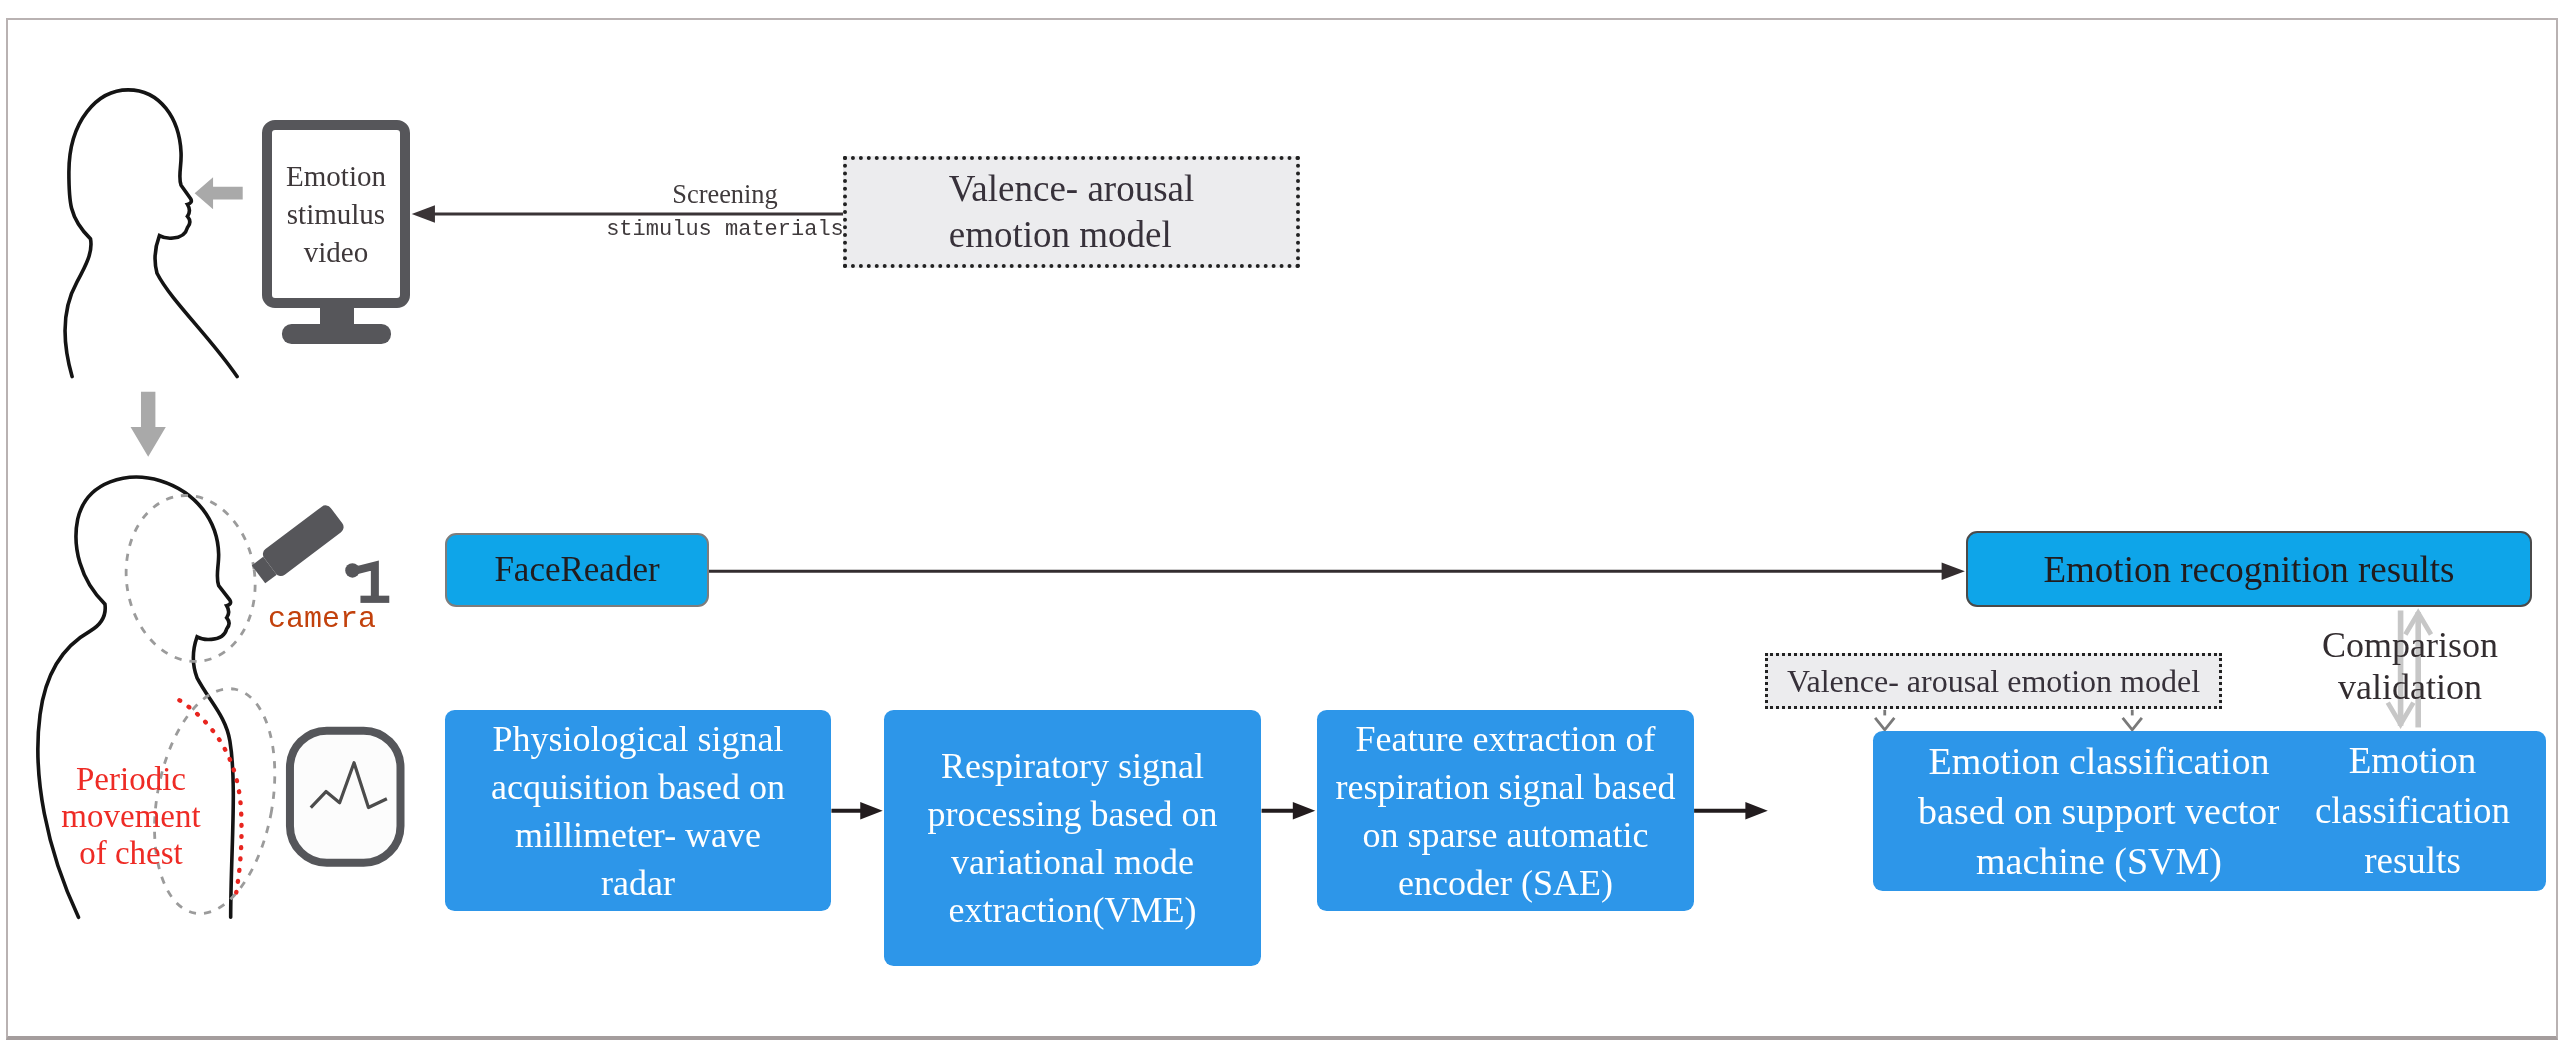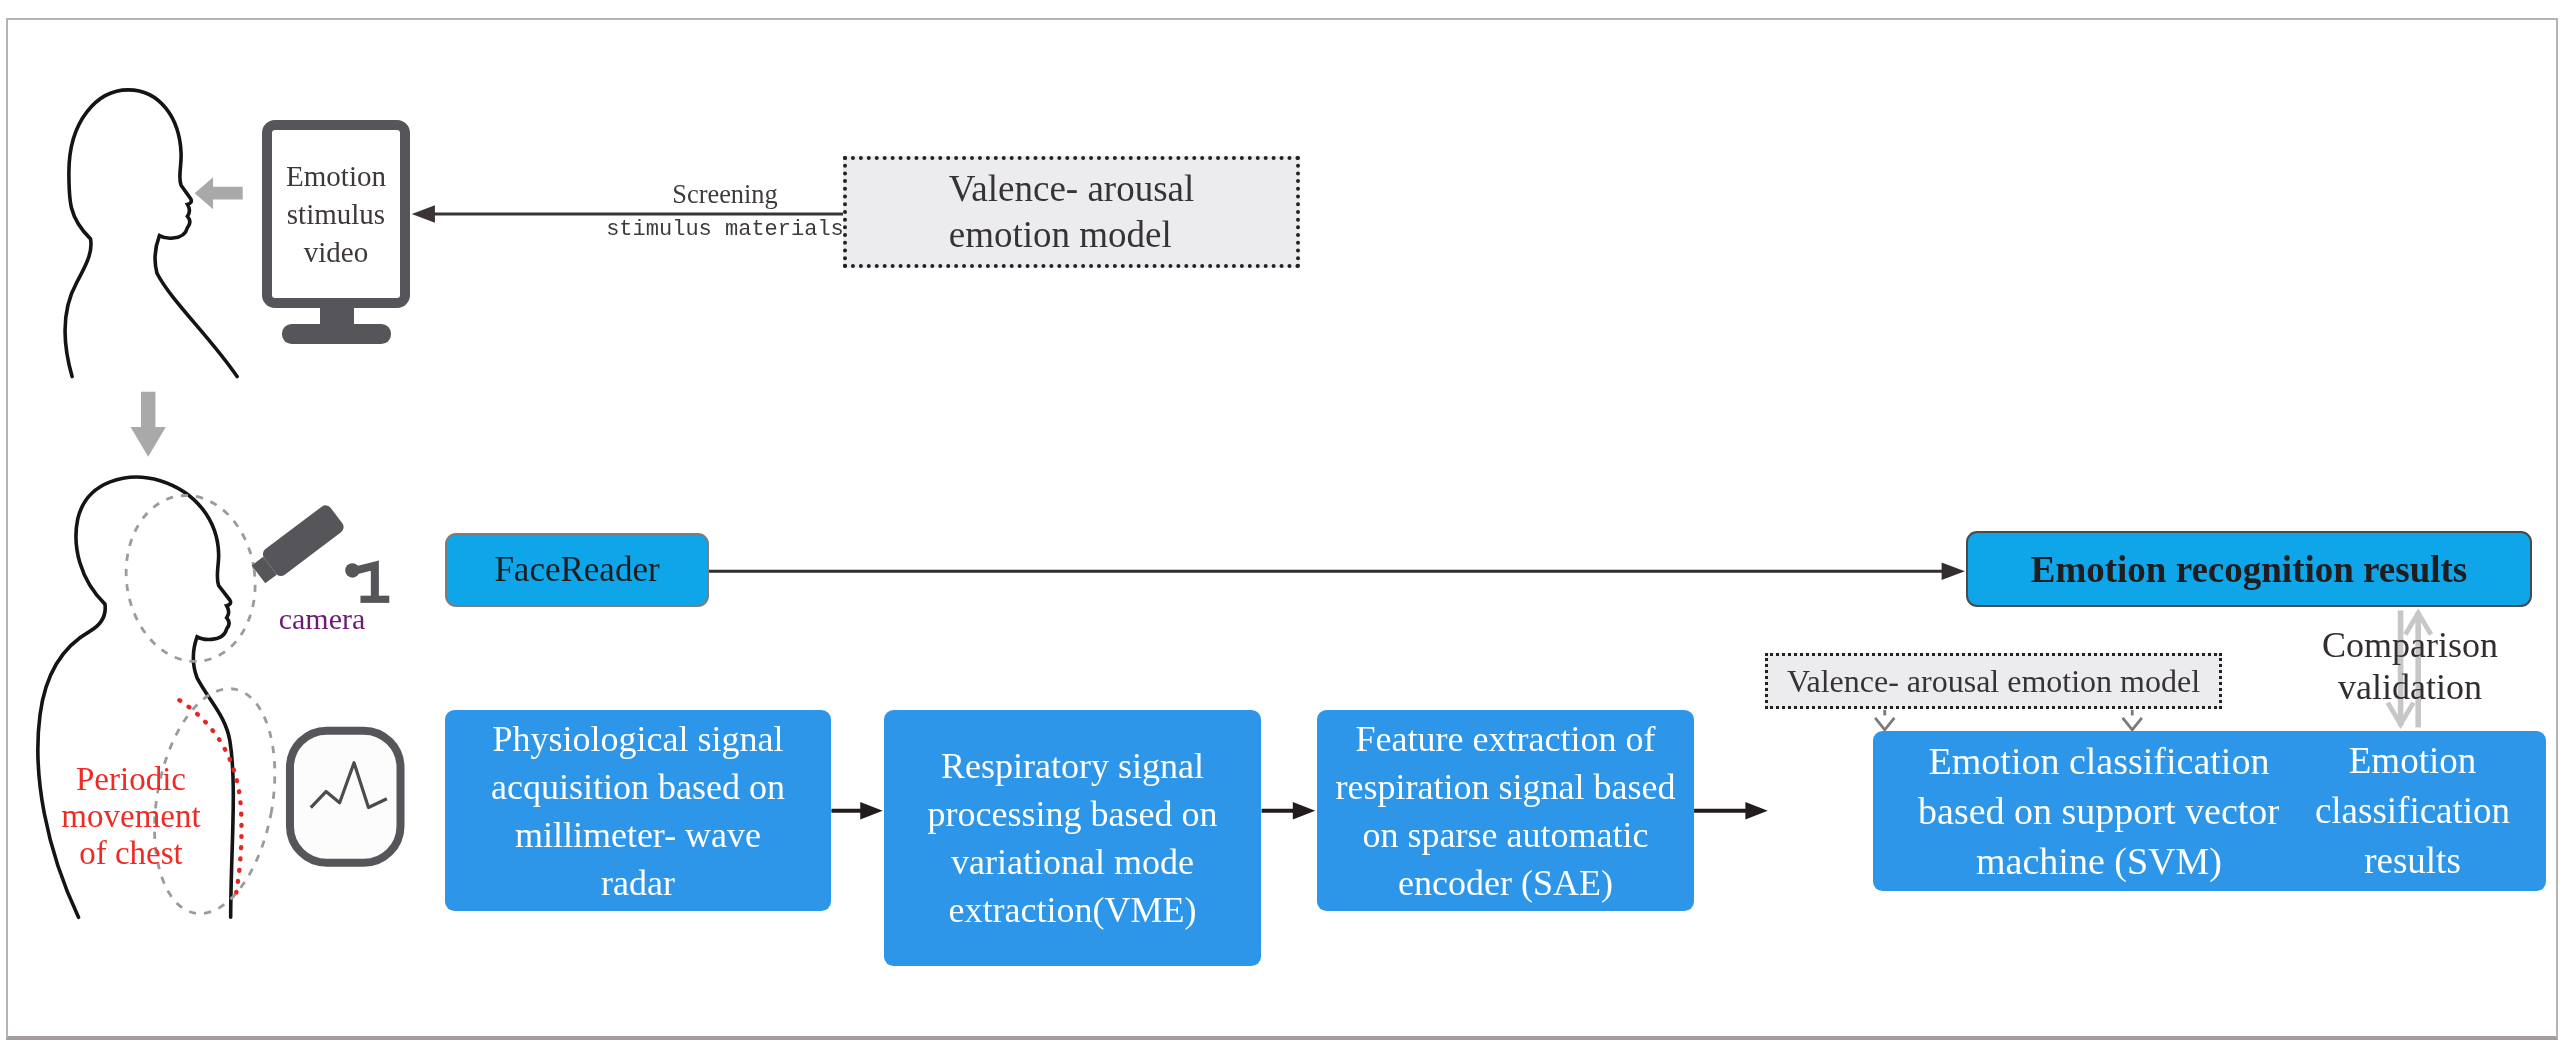--- a/index.html
+++ b/index.html
@@ -147,29 +147,29 @@
 </div>
 <div class="abs monitor-neck"></div>
 <div class="abs monitor-base"></div>
 
 <div class="label" style="left:593px;top:179px;width:264px;font-size:26.4px;color:#3f3a3c;">Screening</div>
 <div class="label" style="left:581px;top:217px;width:288px;font-size:22px;color:#3f3a3c;font-family:Liberation Mono, monospace;">stimulus materials</div>
 
 <div class="abs dotbox" style="left:843px;top:156px;width:457px;height:112px;font-size:37px;line-height:46px;">Valence- arousal
 emotion model</div>
 
-<div class="label" style="left:256px;top:602px;width:132px;font-size:30px;color:#701a75;">camera</div>
+<div class="label" style="left:256px;top:602px;width:132px;font-size:30px;color:#c2410c;font-family:Liberation Mono, monospace;">camera</div>
 
 <div class="label pre" style="left:30px;top:761px;width:202px;font-size:33px;line-height:37px;color:#ee2b25;">Periodic
 movement
 of chest</div>
 
 <div class="abs wbox" style="left:445px;top:533px;width:264px;height:74px;font-size:35px;border-color:#7d7d7d;">FaceReader</div>
 
-<div class="abs wbox" style="left:1966px;top:531px;width:566px;height:76px;font-size:37px;border-color:#4a4a4a;font-weight:bold;">Emotion recognition results</div>
+<div class="abs wbox" style="left:1966px;top:531px;width:566px;height:76px;font-size:37px;border-color:#4a4a4a;">Emotion recognition results</div>
 
 <div class="label pre" style="left:2285px;top:624px;width:250px;font-size:36px;line-height:42px;color:#332d30;">Comparison
 validation</div>
 
 <div class="abs dotbox" style="left:1765px;top:653px;width:457px;height:56px;font-size:32px;border-width:3.2px;">Valence- arousal emotion model</div>
 
 <div class="abs pbox" style="left:445px;top:710px;width:386px;height:201px;">Physiological signal
 acquisition based on
 millimeter- wave
 radar</div>

